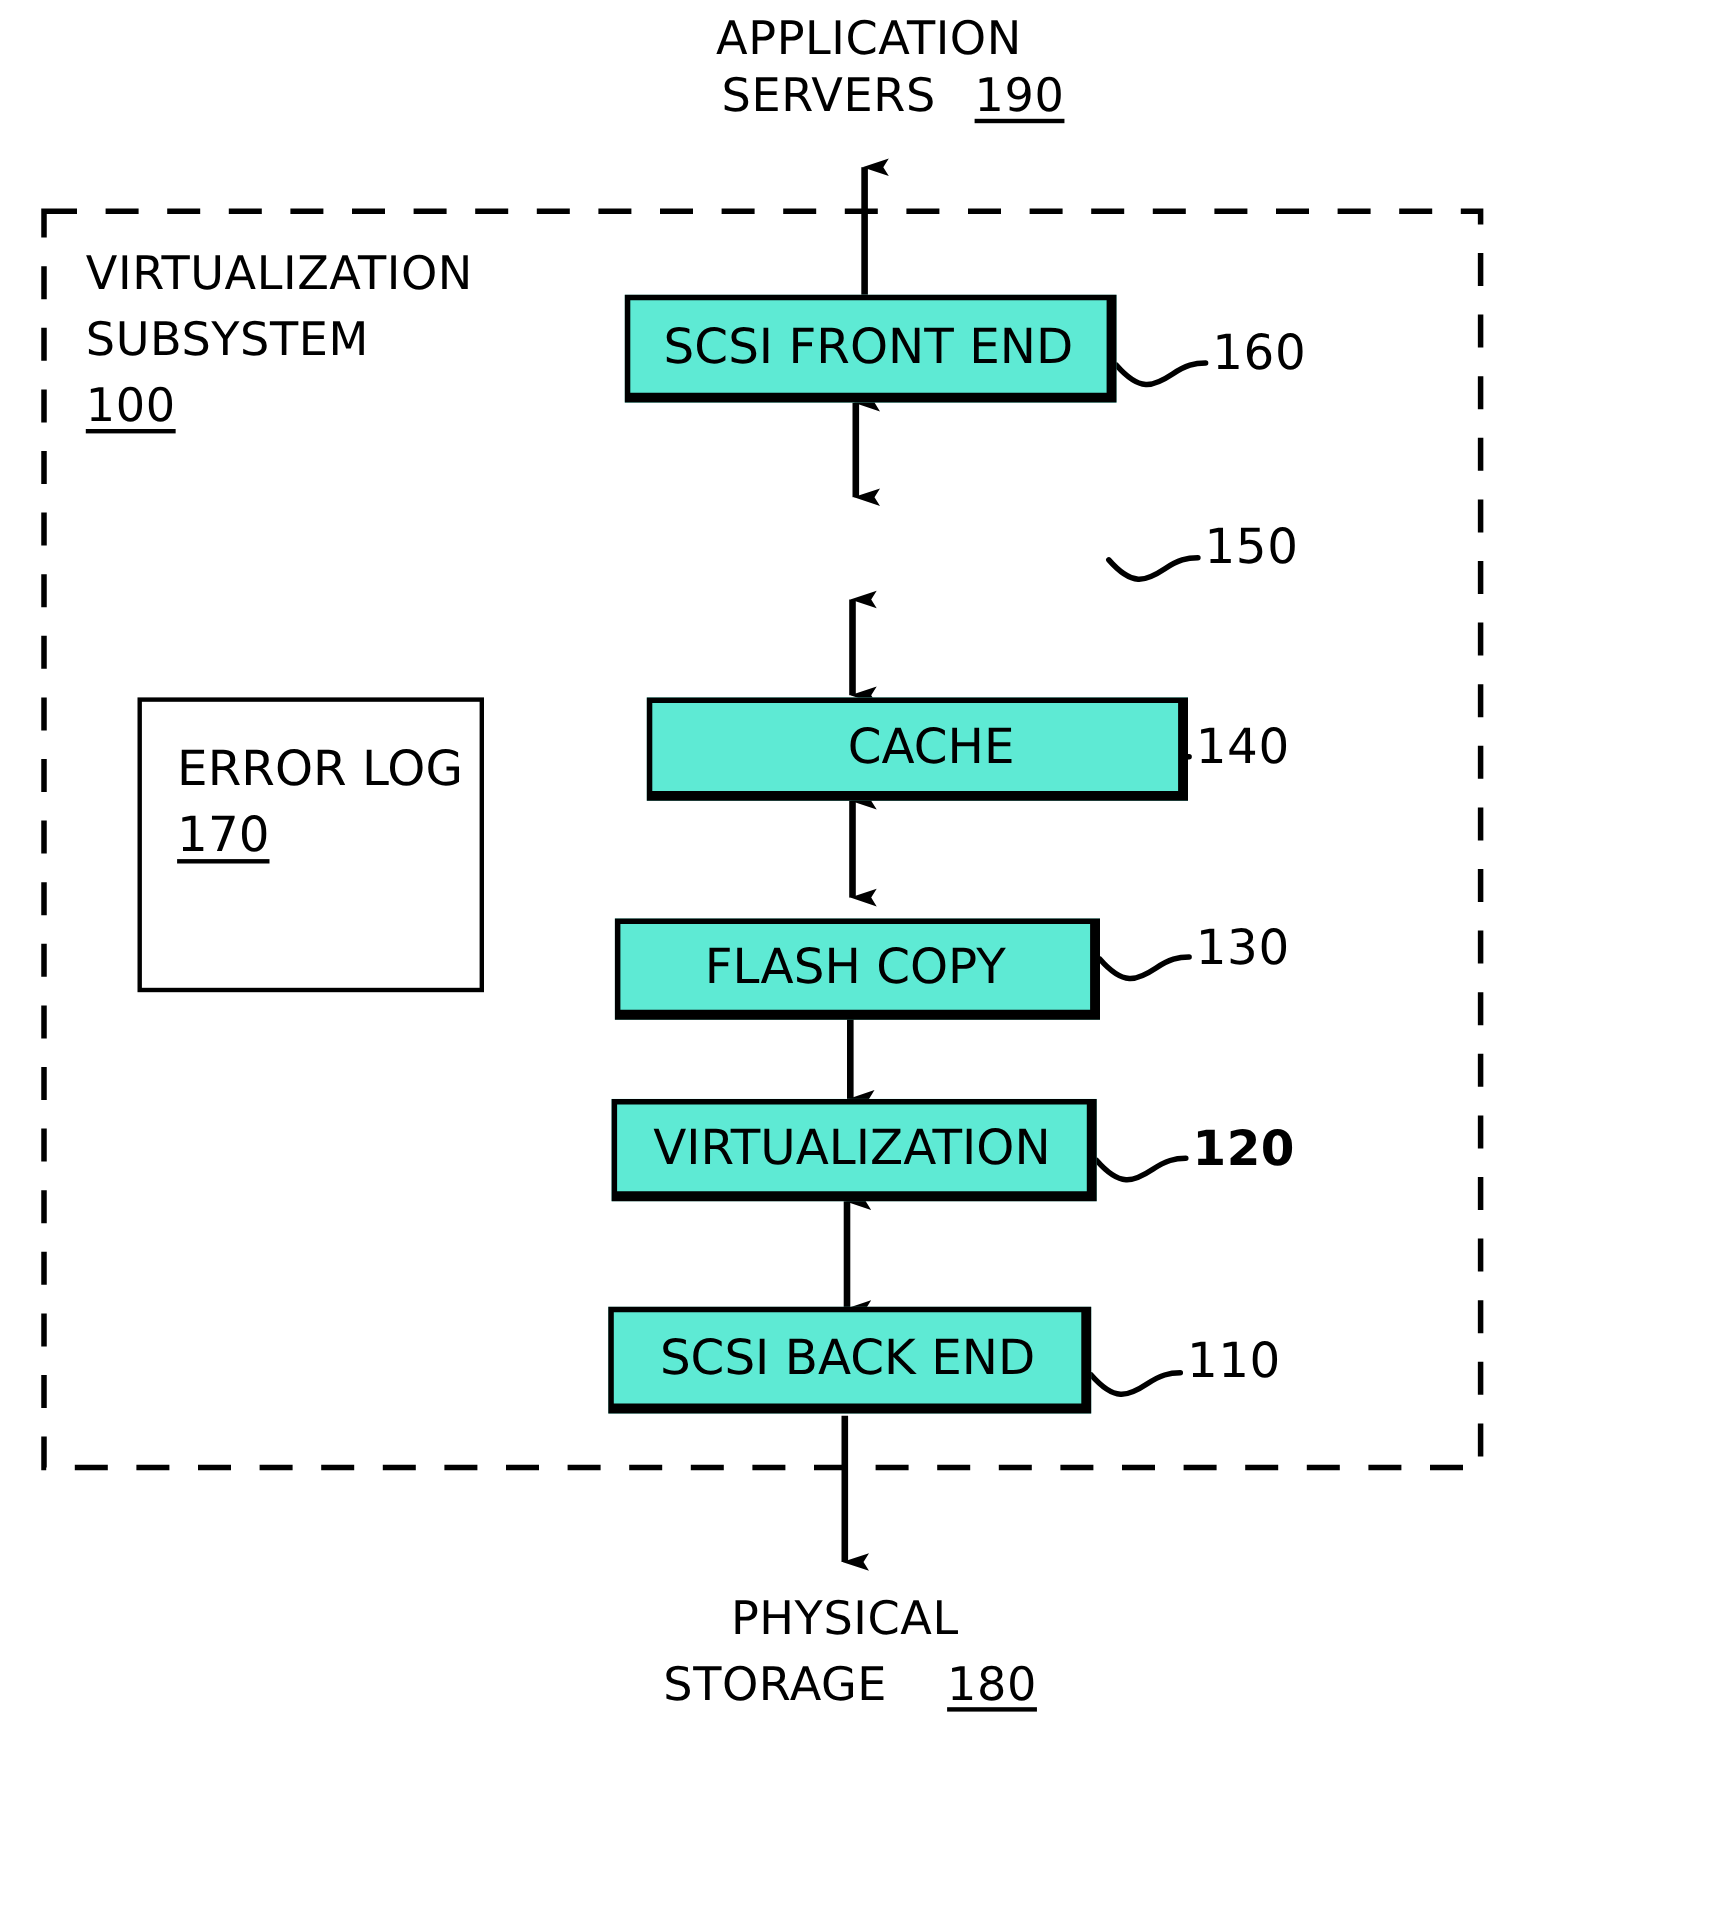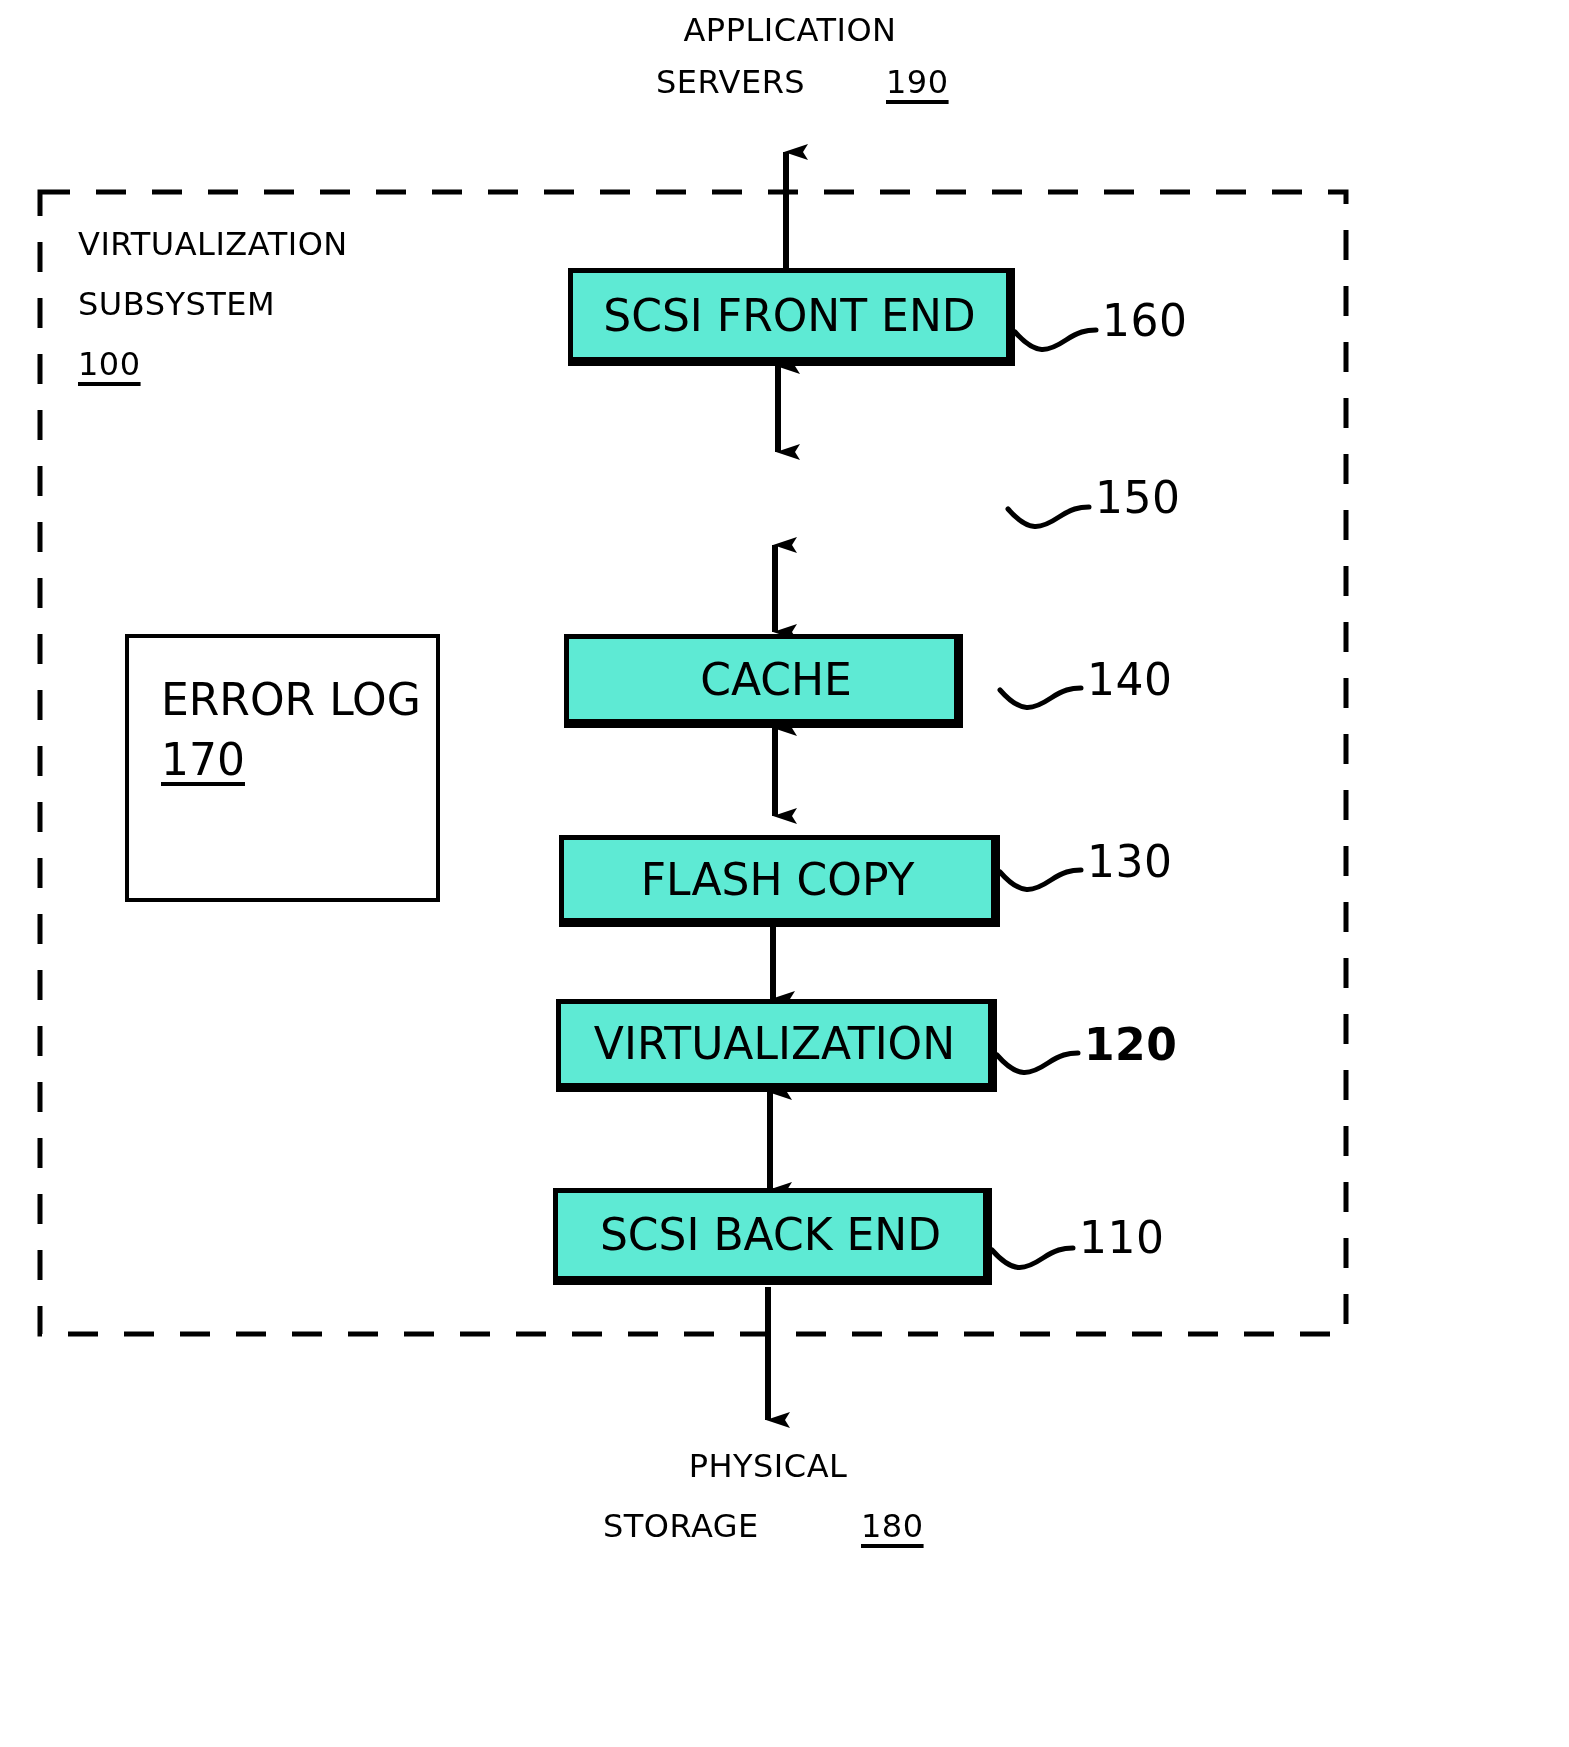--- a/index.html
+++ b/index.html
@@ -34,21 +34,21 @@
     font-weight: 400;
     color: #000000;
     letter-spacing: 0.5px;
     line-height: 1.0;
   }
   .ctr {
     text-align: center;
     transform: translateX(-50%);
   }
   .lbl-big {
-    font-size: 32px;
+    font-size: 42px;
   }
   .lbl-box {
     font-size: 44px;
   }
   .lbl-ref {
     font-size: 44px;
   }
   .underline {
     text-decoration: underline;
     text-decoration-thickness: 4px;
@@ -133,21 +133,21 @@
     <div class="errline underline" style="left:32px; top:96px;">170</div>
   </div>
 
   <div class="box" style="left:568px; top:268px; width:447px; height:98px;">
     <span class="lbl-box">SCSI FRONT END</span>
   </div>
   <div class="txt lbl-ref" style="left:1102px; top:299px;">160</div>
 
   <div class="txt lbl-ref" style="left:1095px; top:476px;">150</div>
 
-  <div class="box" style="left:564px; top:634px; width:399px; height:94px;padding-left:29px;">
+  <div class="box" style="left:588px; top:634px; width:492px; height:94px;padding-left:29px;">
     <span class="lbl-box">CACHE</span>
   </div>
   <div class="txt lbl-ref" style="left:1087px; top:658px;">140</div>
 
   <div class="box" style="left:559px; top:816px; width:441px; height:92px;margin-top:19px;">
     <span class="lbl-box">FLASH COPY</span>
   </div>
   <div class="txt lbl-ref" style="left:1087px; top:840px;">130</div>
 
   <div class="box" style="left:556px; top:999px; width:441px; height:93px;">

